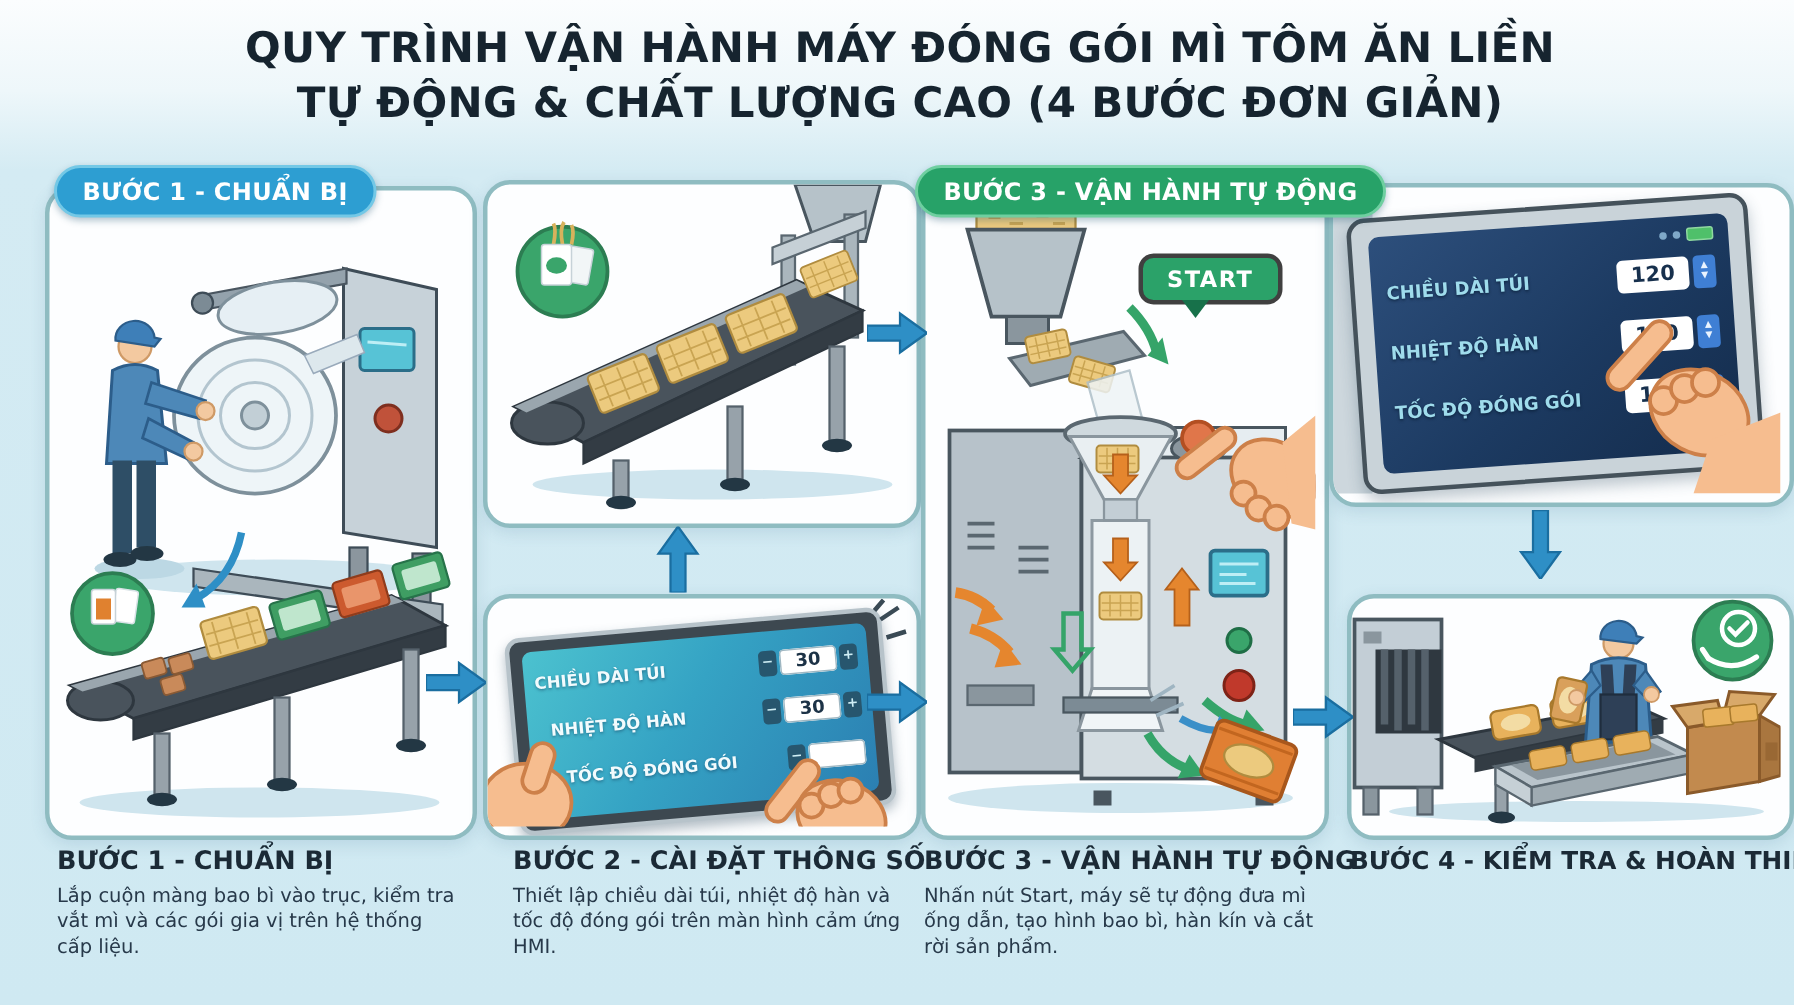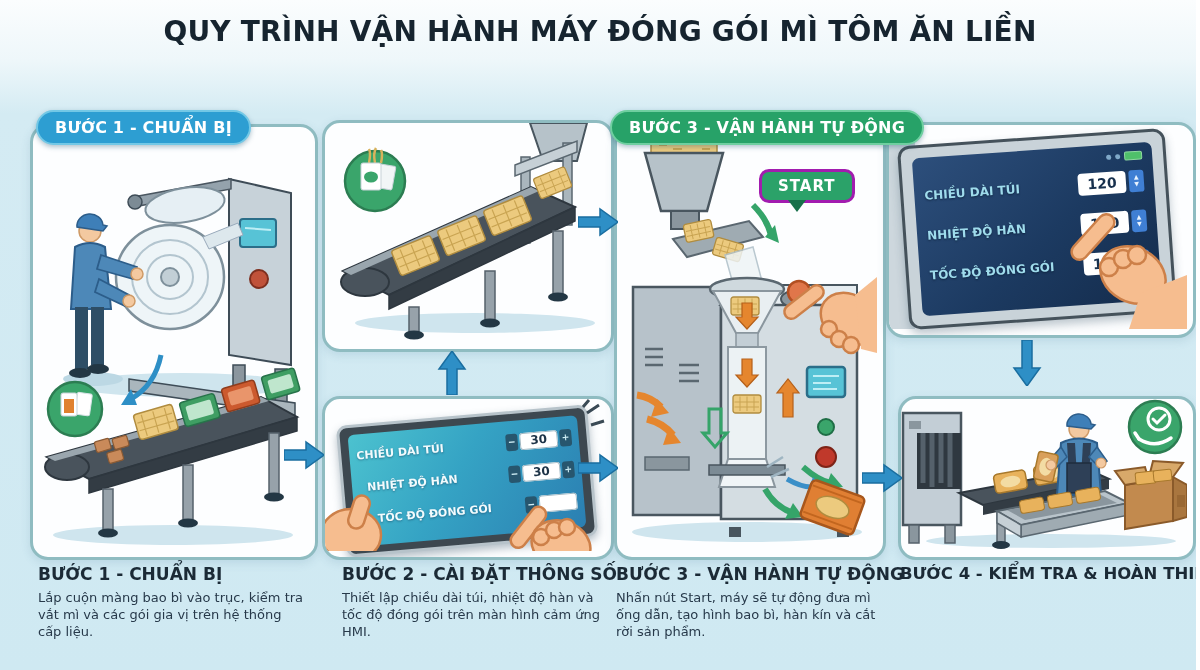--- a/index.html
+++ b/index.html
@@ -42,37 +42,38 @@
   .hbattery{width:16px;height:7px;background:#4fc06a;border-radius:2px;border:1px solid #8fd8a0;}
   .hdot{width:5px;height:5px;border-radius:50%;background:#7fa8c8;}
   .hrow{display:flex;align-items:center;justify-content:space-between;height:40px;}
   .hlabel{color:#9fdcec;font-weight:bold;font-size:12px;white-space:nowrap;text-shadow:0 1px 2px rgba(0,20,40,.6);}
   .hgroup{display:flex;align-items:center;gap:3px;}
   .hval{width:48px;height:22px;background:#fff;border-radius:4px;color:#17304d;font-weight:bold;
         font-size:14px;display:flex;align-items:center;justify-content:center;}
   .hspin{width:15px;height:22px;background:#3f7fd4;border-radius:3px;color:#eaf4ff;
         display:flex;flex-direction:column;align-items:center;justify-content:center;font-size:6px;line-height:1.1;}
   
-  .start-bubble{position:absolute;z-index:4;background:#2ba269;border:3px solid #a21caf;color:#fff;
+  .start-bubble{position:absolute;z-index:4;background:#2ba269;border:3px solid #404040;color:#fff;
         font-weight:bold;font-size:15px;letter-spacing:1px;padding:5px 16px;border-radius:10px;}
   .start-bubble:after{content:"";position:absolute;left:26px;bottom:-12px;border-left:9px solid transparent;
         border-right:9px solid transparent;border-top:12px solid #17714a;}
   
   .cap{position:absolute;top:564px;}
   .cap-title{color:#1b2a36;font-weight:bold;font-size:17px;white-space:nowrap;}
   .cap-body{margin-top:5px;color:#27394a;font-size:13px;line-height:1.32;}
   .ov{position:absolute;left:0;top:0;z-index:3;}
 </style>
 </head>
 <body>
 
 <div id="stage">
 
   <div class="title">
     <div>QUY TRÌNH VẬN HÀNH MÁY ĐÓNG GÓI MÌ TÔM ĂN LIỀN</div>
+    <div>TỰ ĐỘNG &amp; CHẤT LƯỢNG CAO (4 BƯỚC ĐƠN GIẢN)</div>
   </div>
 
   <div class="badge badge-blue" style="left:36px;top:110px;">BƯỚC 1 - CHUẨN BỊ</div>
   <div class="badge badge-green" style="left:610px;top:110px;">BƯỚC 3 - VẬN HÀNH TỰ ĐỘNG</div>
 
   <div class="panel" style="left:30px;top:124px;width:282px;height:430px;">
     <svg width="282" height="424" viewBox="0 0 282 424">
       <defs>
         <g id="nb1">
           <rect x="0" y="0" width="40" height="26" rx="3" fill="#ecca7e" stroke="#b08c3f" stroke-width="1.5"></rect>

